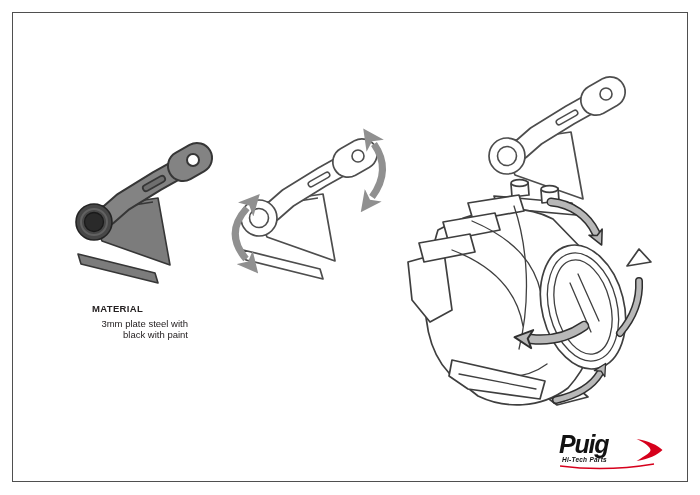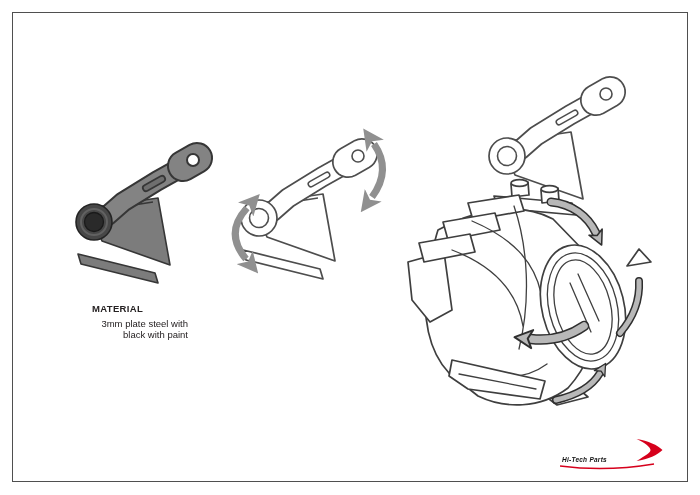--- a/index.html
+++ b/index.html
@@ -184,20 +184,21 @@
     <div class="cap-body">
       <div>3mm plate steel with</div>
       <div>black with paint</div>
     </div>
   </div>
 
   <div class="caption adjust">
   </div>
 
   <div class="logo">
+    <span class="brand">Puig</span>
     <svg class="swoosh" width="30" height="26" viewBox="0 0 27 26">
       <path d="M0 2 C12 4 21 8 26 13 C21 18 12 22 0 24 C10 18 14 15.5 14 13 C14 10.5 9 6 0 2 Z" fill="#d6001c"></path>
     </svg>
     <span class="tagline">Hi-Tech Parts</span>
     <svg class="underline" width="96" height="10" viewBox="0 0 96 10">
       <path d="M0 3 Q46 9 94 1" stroke="#d6001c" stroke-width="1.4" fill="none"></path>
     </svg>
   </div>
 </div>
 

